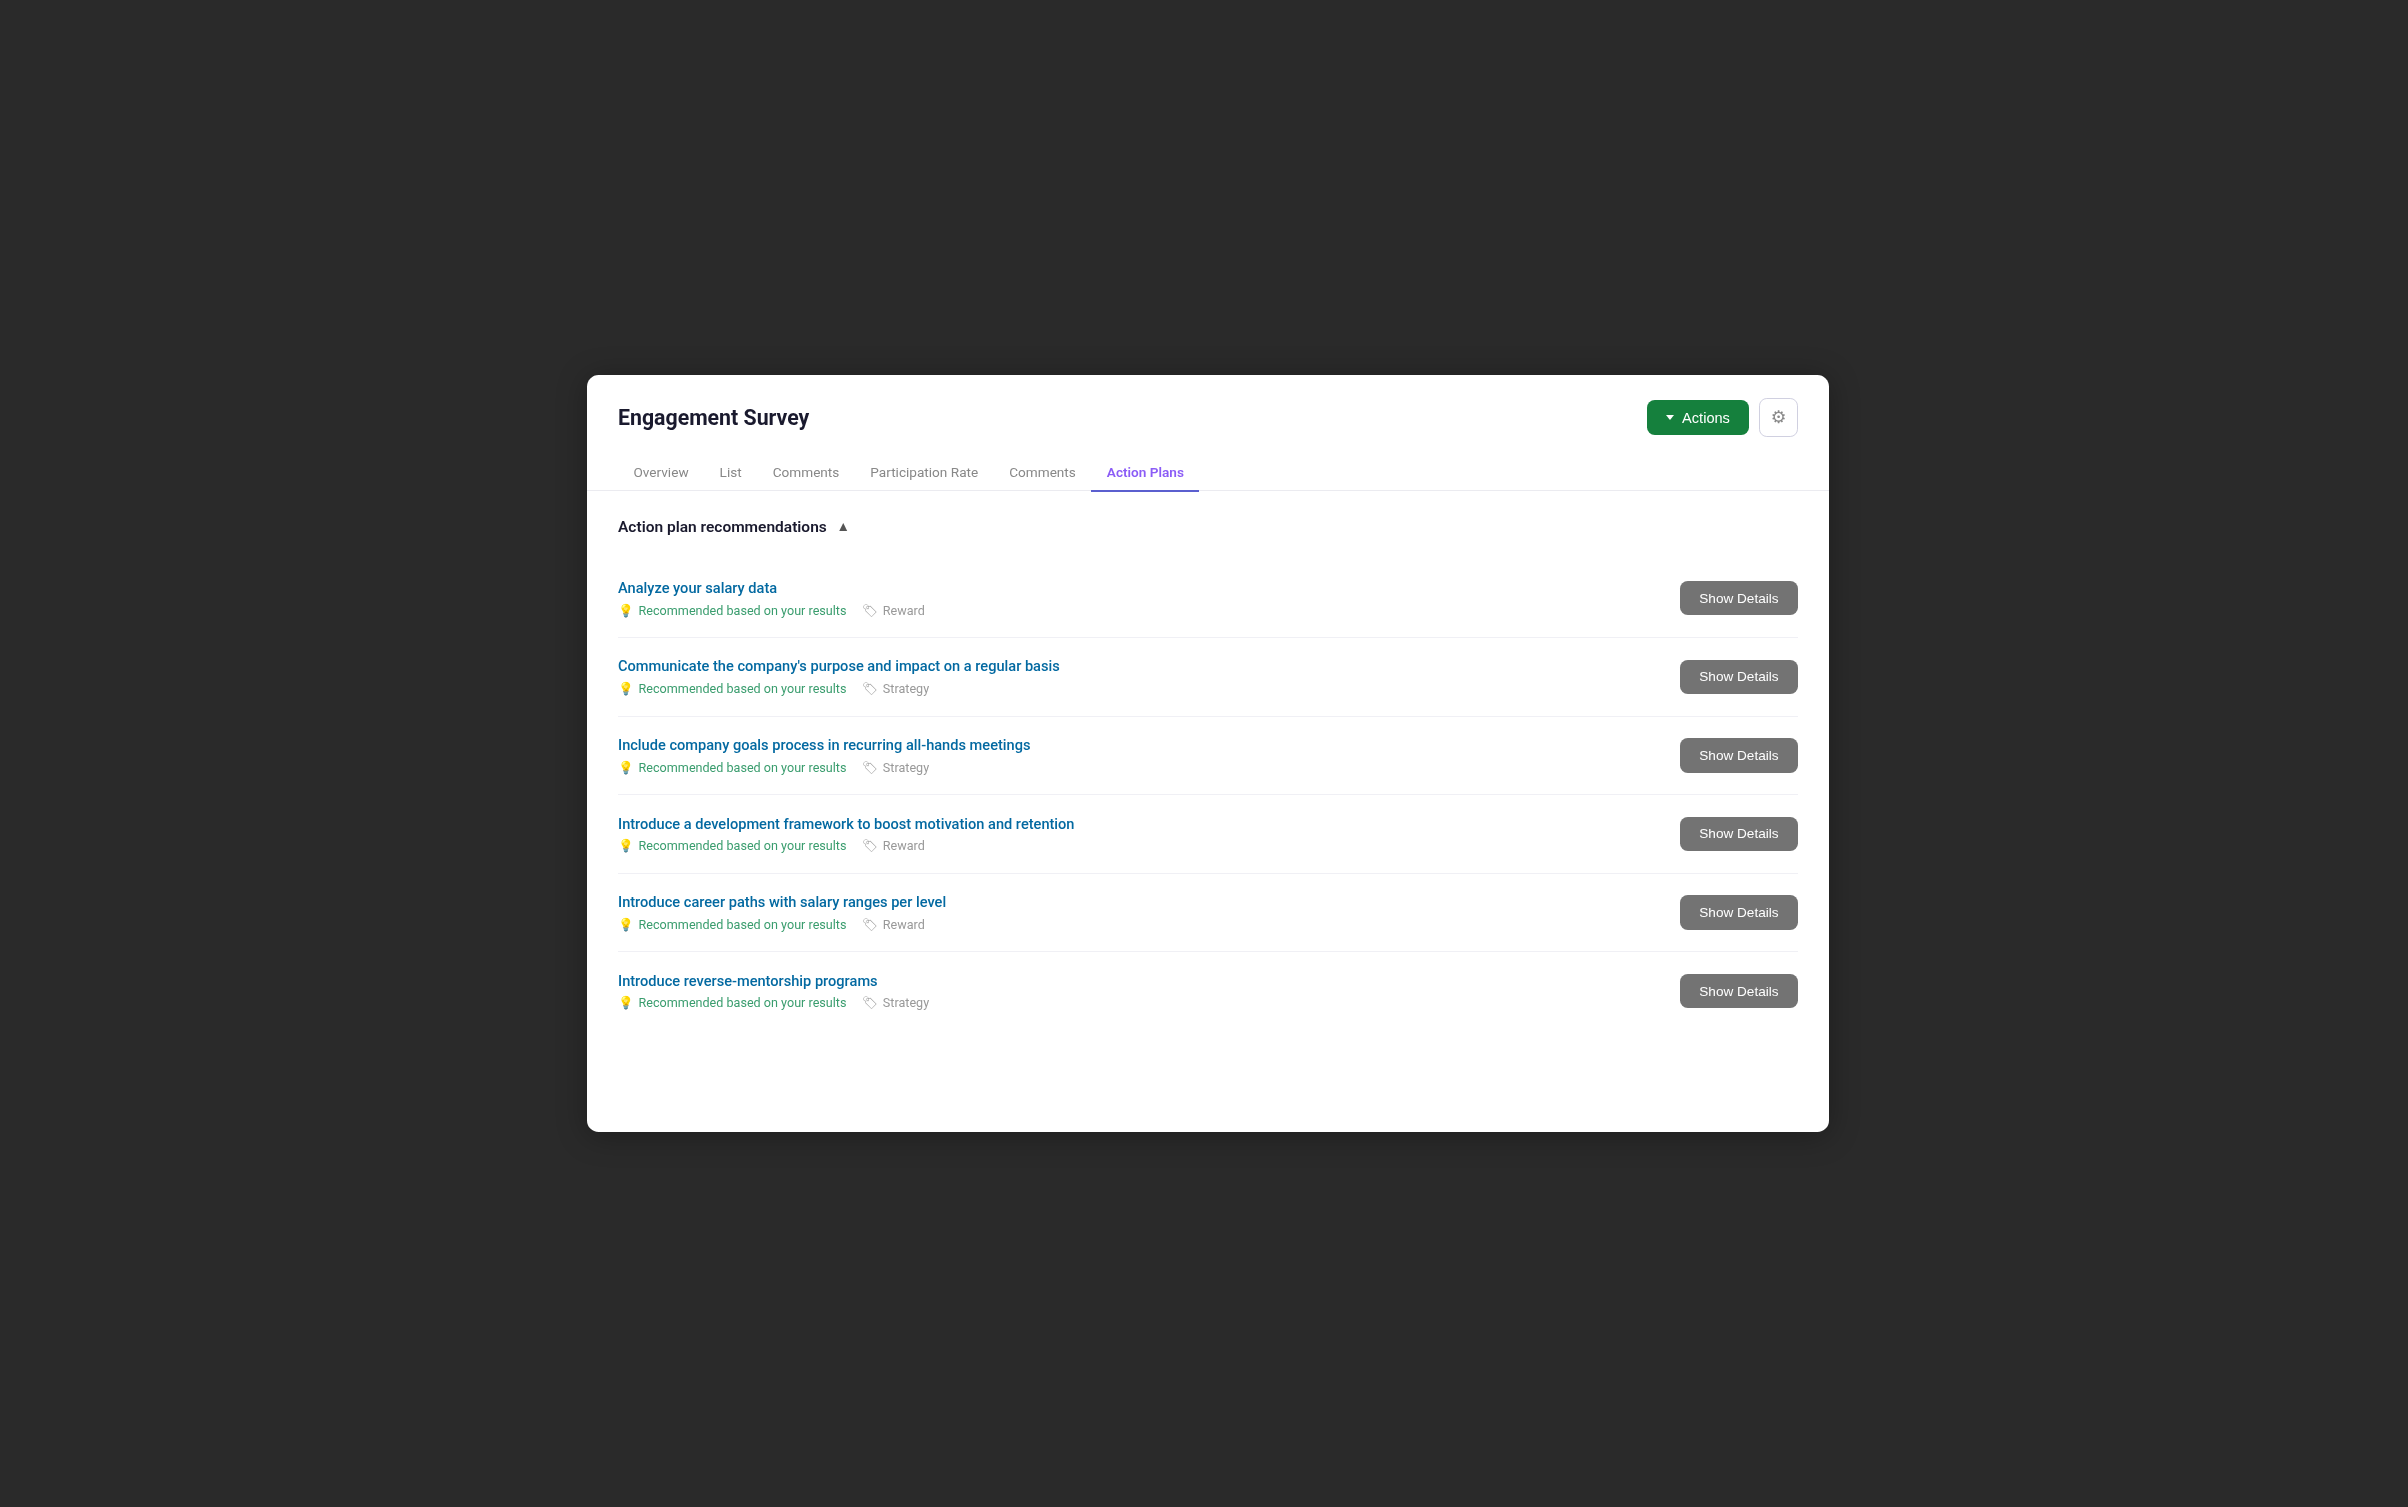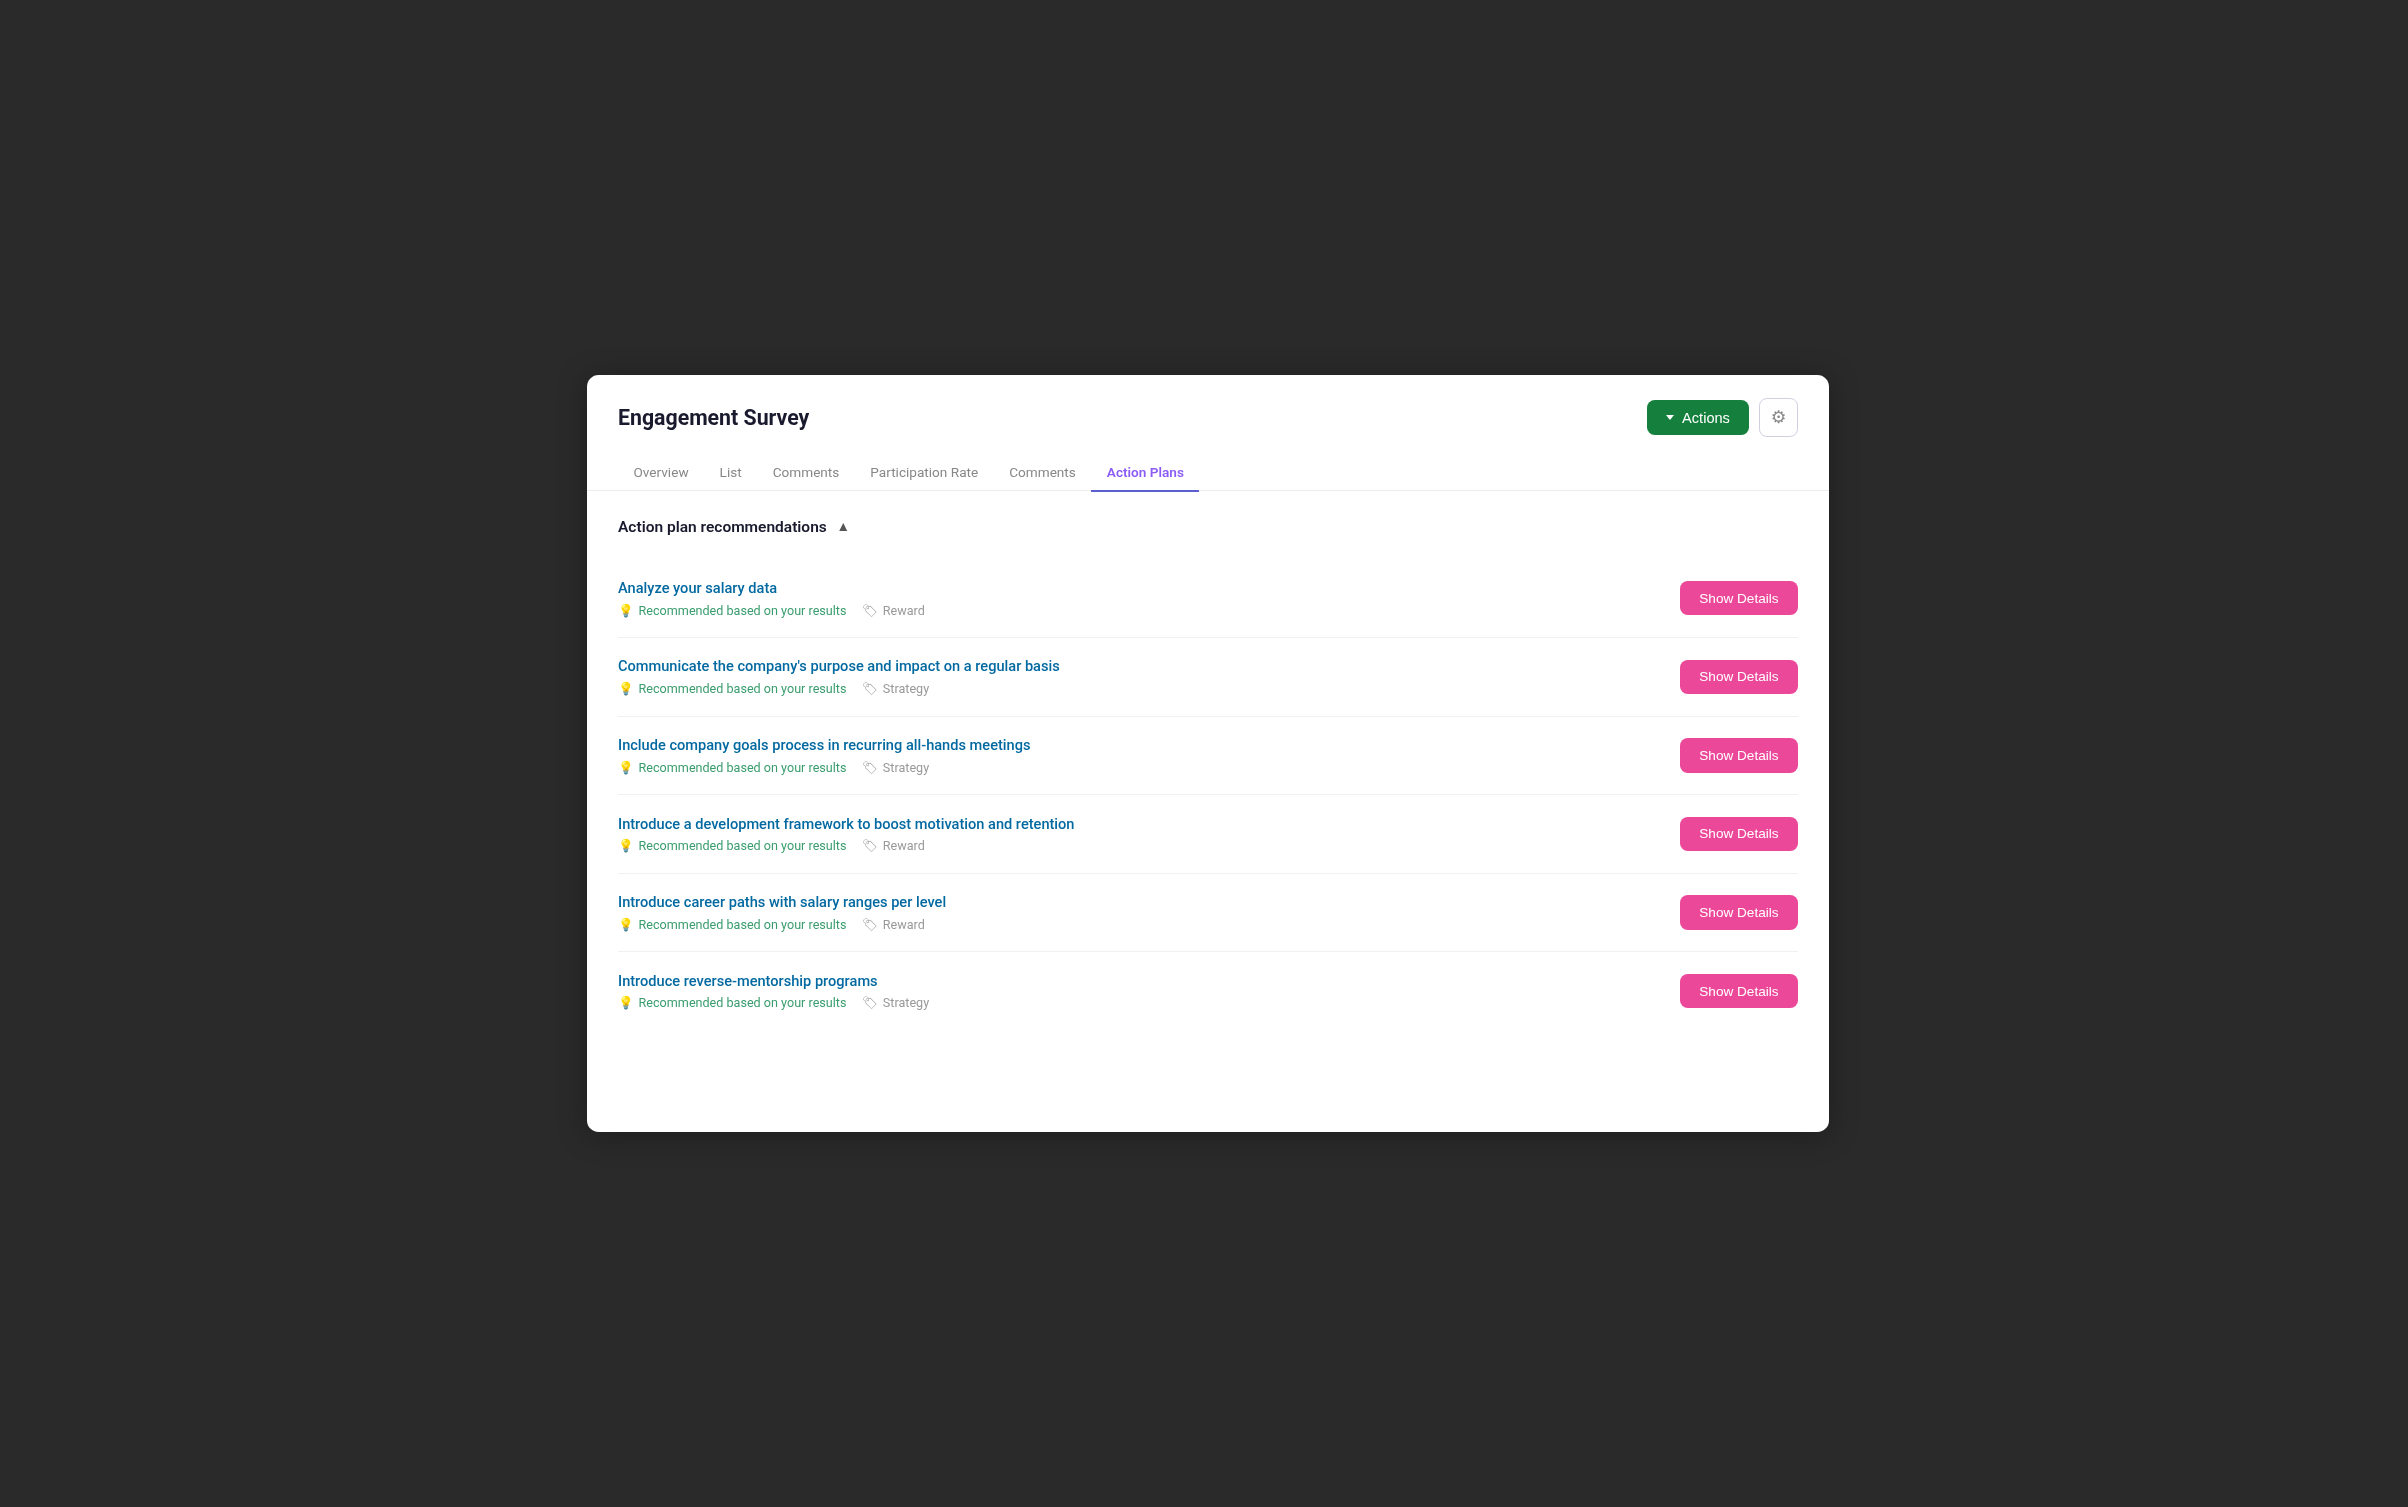--- a/index.html
+++ b/index.html
@@ -177,21 +177,21 @@
 
     .plan-category {
       display: flex;
       align-items: center;
       gap: 4.9px;
       color: #999;
       font-size: 12.6px;
     }
 
     .show-details-button {
-      background: #ec4899;
+      background: #737373;
       color: #ffffff;
       border: none;
       border-radius: 7.8px;
       padding: 9.7px 19.4px;
       font-size: 13.6px;
       font-weight: 500;
       cursor: pointer;
       white-space: nowrap;
       flex-shrink: 0;
     }

